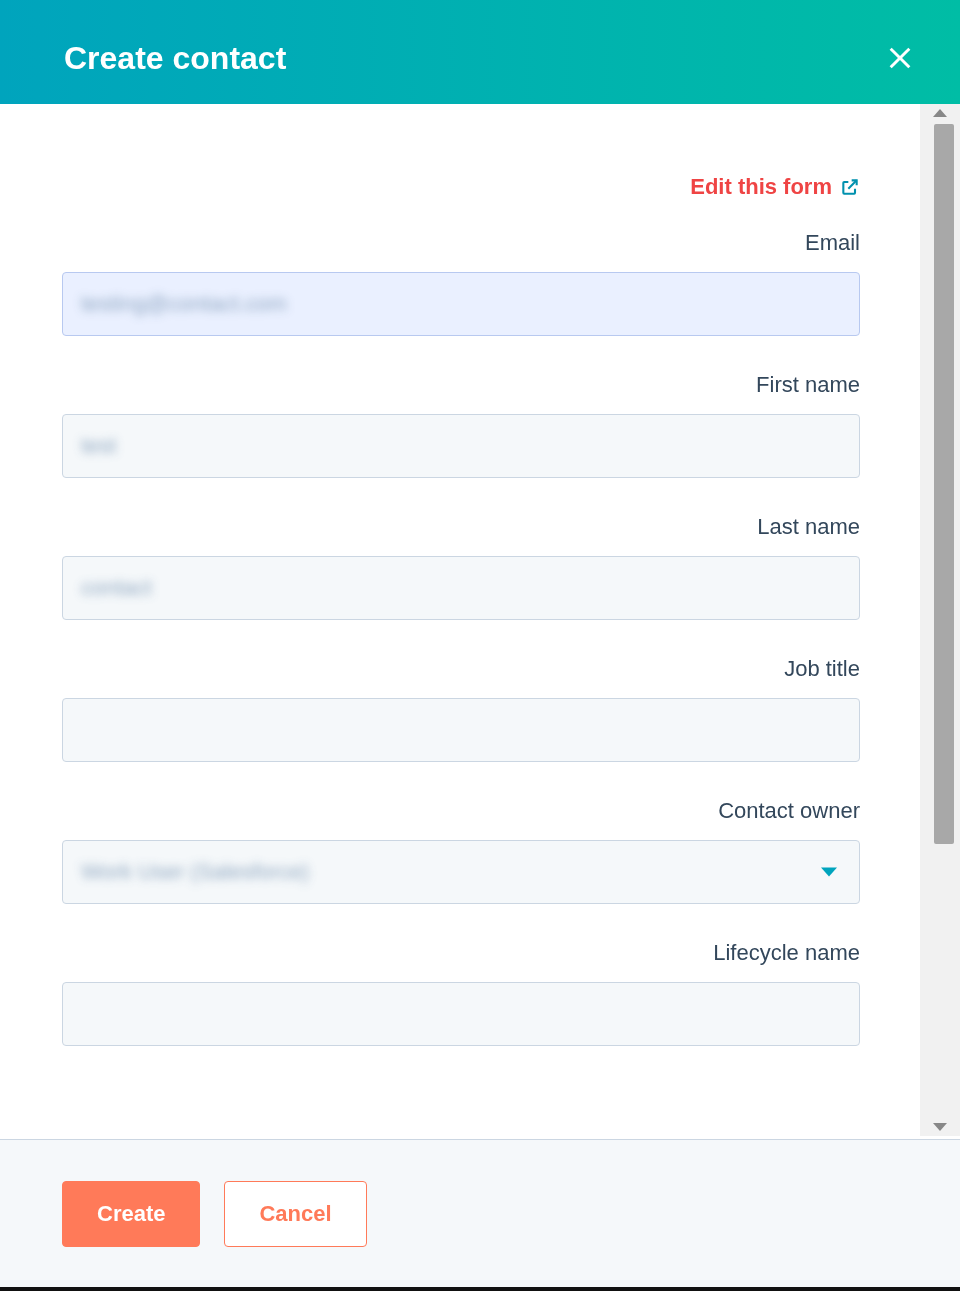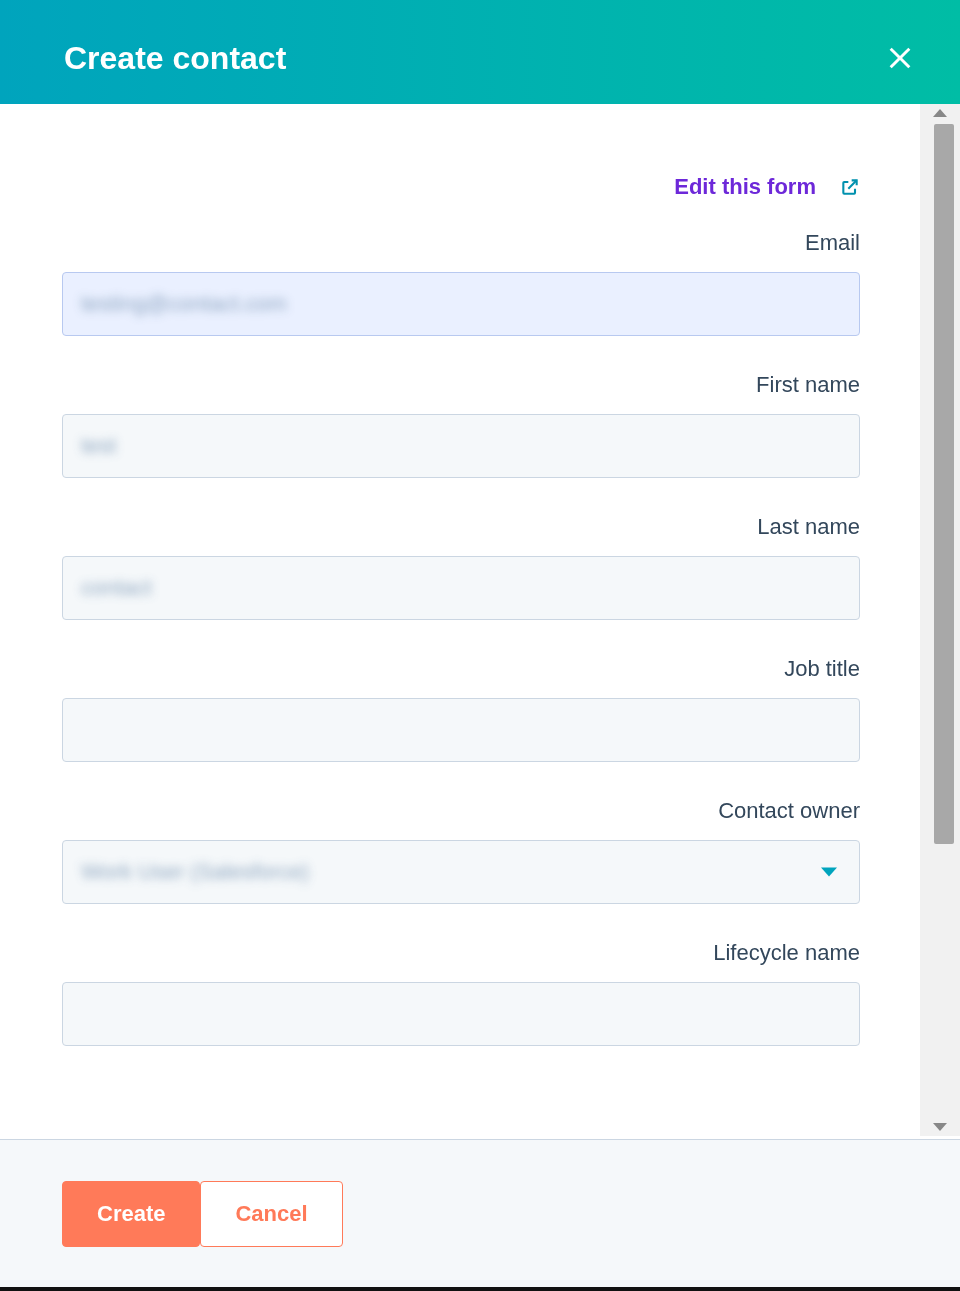--- a/index.html
+++ b/index.html
@@ -46,27 +46,27 @@
     top: 0; left: 0; right: 40px; bottom: 0;
     padding: 70px 60px 0 62px;
     overflow: hidden;
   }
   .edit-link-row {
     display: flex;
     justify-content: flex-end;
     margin-bottom: 30px;
   }
   .edit-link {
-    color: #6d28d9;
+    color: #ef4444;
     font-weight: 600;
     font-size: 22px;
     cursor: pointer;
     display: inline-flex;
     align-items: center;
-    gap: 24px;
+    gap: 8px;
   }
   .form-group { margin-bottom: 36px; text-align: right; }
   .form-label {
     display: block;
     font-size: 22px;
     color: #33475b;
     font-weight: 500;
     margin-bottom: 16px;
   }
   .form-input, .form-select {
@@ -130,20 +130,21 @@
   .sb-arrow.up { top: 5px; border-bottom: 8px solid #888; }
   .sb-arrow.down { bottom: 5px; border-top: 8px solid #888; }
   .footer {
     position: absolute;
     left: 0; right: 0; bottom: 4px;
     height: 148px;
     background: #f5f8fa;
     border-top: 1px solid #cbd6e2;
     display: flex;
     align-items: center;
+    gap: 24px;
     padding: 0 62px;
   }
   .btn {
     height: 66px;
     border-radius: 4px;
     font-size: 22px;
     font-weight: 600;
     padding: 0 34px;
     cursor: pointer;
     display: inline-flex;

